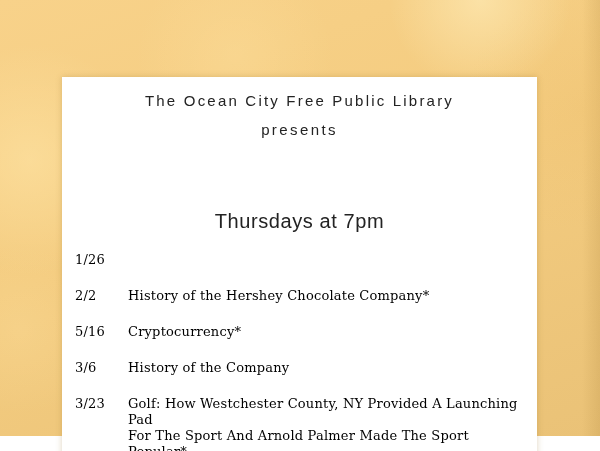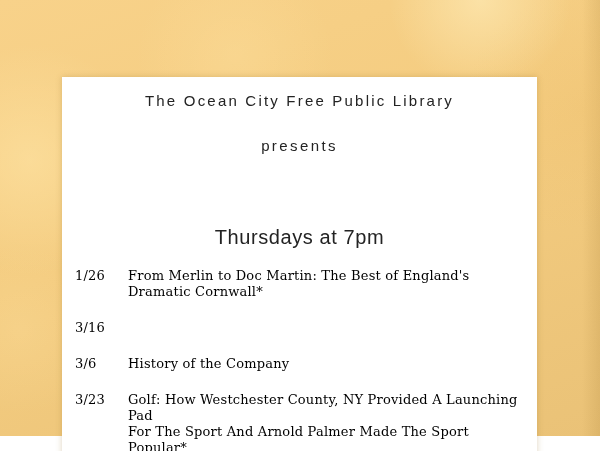--- a/index.html
+++ b/index.html
@@ -37,21 +37,21 @@
     text-align: center;
   }
   .presenter {
     margin-top: 15px;
     font-size: 15px;
     line-height: 17px;
     letter-spacing: 2.2px;
     color: #232323;
   }
   .presents {
-    margin-top: 28px;
+    margin-top: 12px;
     font-size: 15px;
     line-height: 17px;
     letter-spacing: 2.4px;
     color: #232323;
   }
   .title {
     margin-top: 27px;
     font-family: "Liberation Serif", serif;
     font-size: 26px;
     line-height: 31px;
@@ -95,24 +95,28 @@
   <div class="card">
     <div class="presenter">The Ocean City Free Public Library</div>
     <div class="presents">presents</div>
     <div class="title">
       <br>
     </div>
     <div class="schedule">Thursdays at 7pm</div>
     <div class="events" id="events">
         <div class="event-row">
           <span class="event-date">1/26</span>
-          <span class="event-title">From Merlin to Doc Martin: The Best of England's Dramatic Cornwall*</span>
         </div>
         <div class="event-row">
-          <span class="event-date">3/16</span>
+          <span class="event-date">2/2</span>
+          <span class="event-title">History of the Hershey Chocolate Company*</span>
+        </div>
+        <div class="event-row">
+          <span class="event-date">5/16</span>
+          <span class="event-title">Cryptocurrency*</span>
         </div>
         <div class="event-row">
           <span class="event-date">3/6</span>
           <span class="event-title">History of the Company</span>
         </div>
         <div class="event-row">
           <span class="event-date">3/23</span>
           <span class="event-title">Golf: How Westchester County, NY Provided A Launching Pad
 For The Sport And Arnold Palmer Made The Sport Popular*</span>
         </div>

